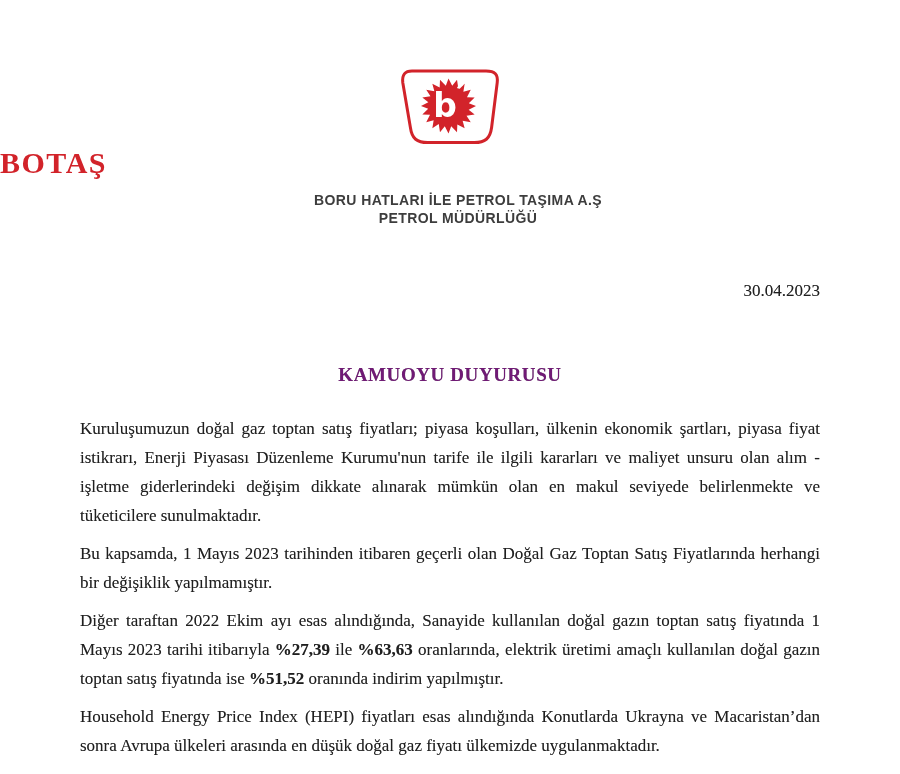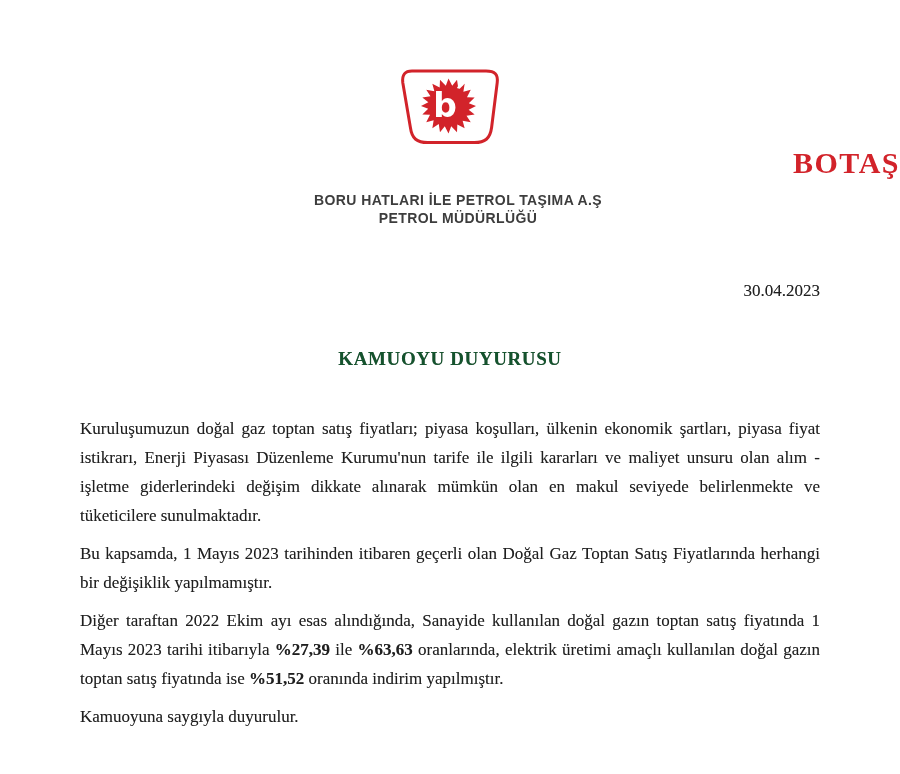--- a/index.html
+++ b/index.html
@@ -37,21 +37,21 @@
     fill: #ffffff;
     font-family: "DejaVu Sans", sans-serif;
     font-weight: bold;
     font-size: 26px;
   }
   .brand {
     position: absolute;
     top: 146px;
     left: 0;
     width: 100%;
-    text-align: right;
+    text-align: left;
     font-family: "Liberation Serif", serif;
     font-weight: bold;
     font-size: 30px;
     letter-spacing: 1.5px;
     color: var(--brand-red, #d2232a);
   }
   .org-line {
     position: absolute;
     left: 0;
     width: 100%;
@@ -69,28 +69,28 @@
     position: absolute;
     top: 280px;
     right: 80px;
     font-size: 17px;
     line-height: 22px;
     text-align: left;
     text-shadow: 0 0 0.5px rgba(0,0,0,0.35);
   }
   .doc-title {
     position: absolute;
-    top: 348px;
+    top: 364px;
     left: 0;
     width: 100%;
     text-align: center;
     font-weight: bold;
     font-size: 19px;
     letter-spacing: 0.6px;
-    color: #14532d;
+    color: #701a75;
     text-shadow: 0 0 0.5px rgba(0,0,0,0.4);
   }
   .doc-body {
     position: absolute;
     left: 80px;
     top: 414px;
     width: 740px;
     font-size: 17px;
     line-height: 29px;
     text-align: justify;
@@ -118,16 +118,17 @@
   <div class="org-line org-line-2">PETROL MÜDÜRLÜĞÜ</div>
 
   <div class="doc-date">30.04.2023</div>
 
   <div class="doc-title">KAMUOYU DUYURUSU</div>
 
   <div class="doc-body">
     <p><span>Kuruluşumuzun doğal gaz toptan satış fiyatları; piyasa koşulları, ülkenin ekonomik şartları, piyasa fiyat istikrarı, Enerji Piyasası Düzenleme Kurumu'nun tarife ile ilgili kararları ve maliyet unsuru olan alım - işletme giderlerindeki değişim dikkate alınarak mümkün olan en makul seviyede belirlenmekte ve tüketicilere sunulmaktadır.</span></p>
     <p><span>Bu kapsamda, 1 Mayıs 2023 tarihinden itibaren geçerli olan Doğal Gaz Toptan Satış Fiyatlarında herhangi bir değişiklik yapılmamıştır.</span></p>
     <p><span>Diğer taraftan 2022 Ekim ayı esas alındığında, Sanayide kullanılan doğal gazın toptan satış fiyatında 1 Mayıs 2023 tarihi itibarıyla </span><b>%27,39</b><span> ile </span><b>%63,63</b><span> oranlarında, elektrik üretimi amaçlı kullanılan doğal gazın toptan satış fiyatında ise </span><b>%51,52</b><span> oranında indirim yapılmıştır.</span></p>
+    <p><span>Household Energy Price Index (HEPI) fiyatları esas alındığında Konutlarda Ukrayna ve Macaristan’dan sonra Avrupa ülkeleri arasında en düşük doğal gaz fiyatı ülkemizde uygulanmaktadır.</span></p>
     <p><span>Kamuoyuna saygıyla duyurulur.</span></p>
   </div>
 
 </div>
 
 </body></html>

